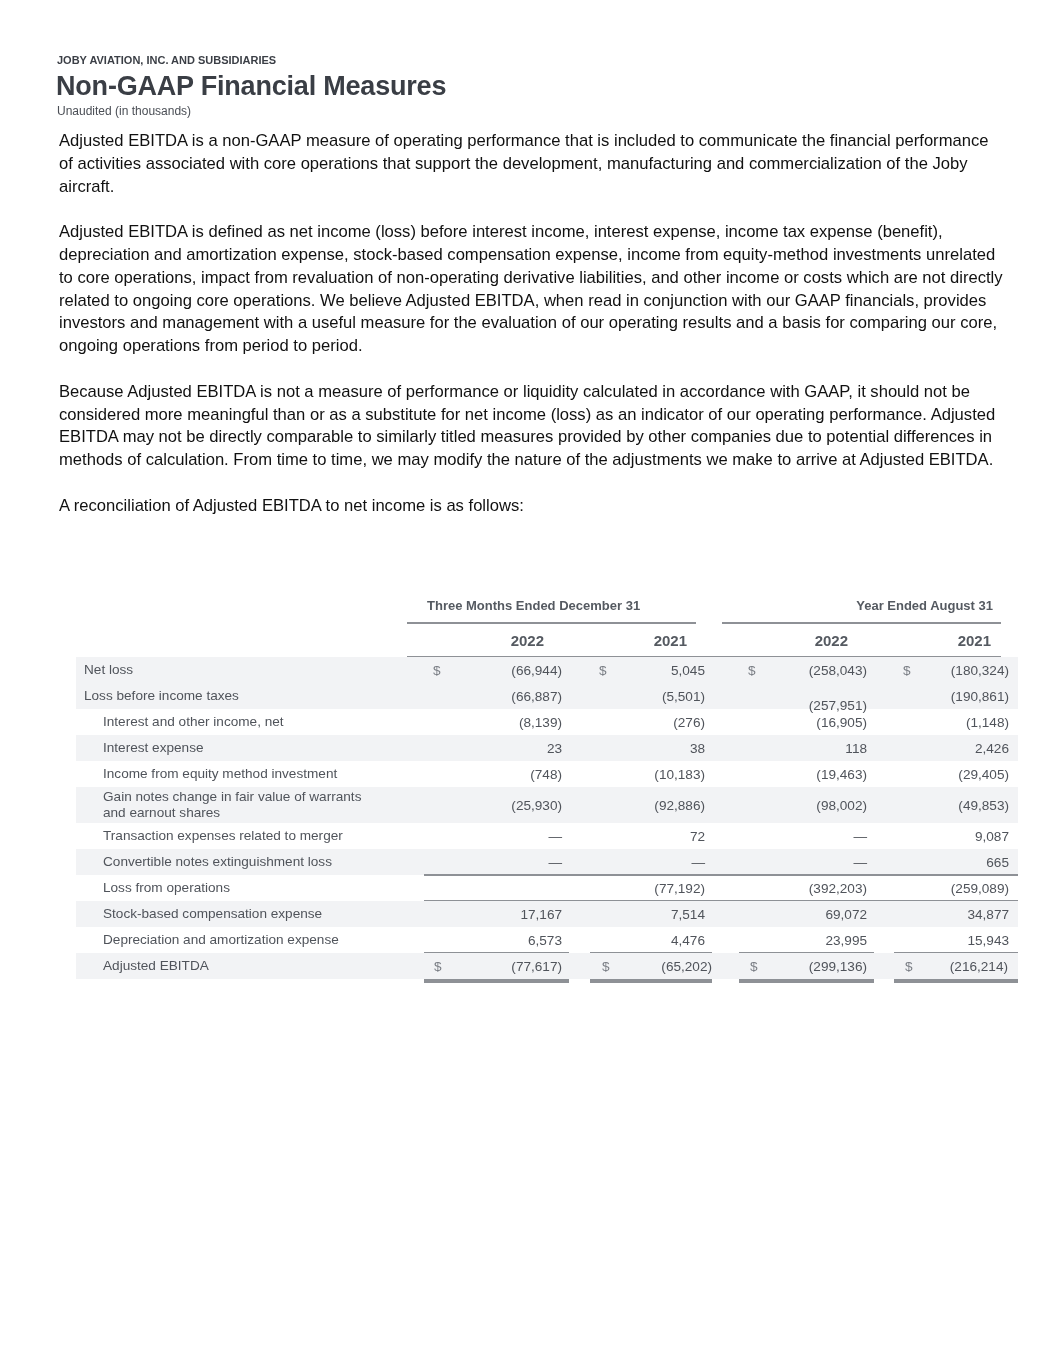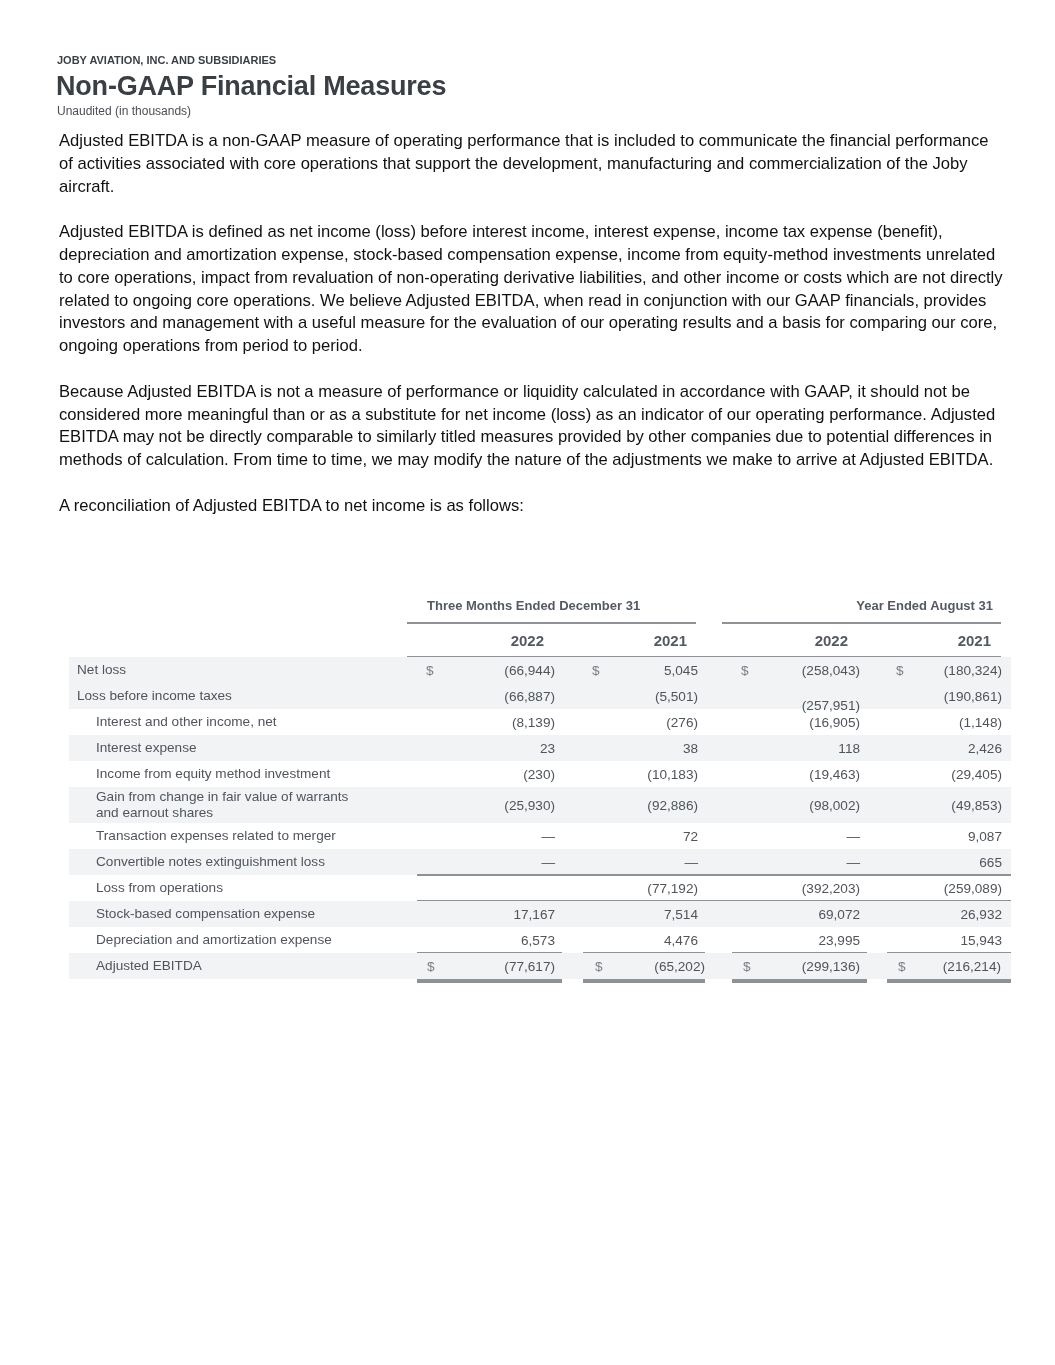--- a/index.html
+++ b/index.html
@@ -24,21 +24,21 @@
       position: absolute; left: 59px; top: 130px; width: 945px;
       font-size: 16.6px; line-height: 22.8px; color: #111111;
     }
     .body-text p { margin: 0 0 22.8px 0; }
 
     .table-wrap { position: absolute; left: 59px; top: 593px; width: 942px; }
     .hdr-group { position: absolute; top: 5px; font-size: 13px; font-weight: bold; color: #555a61; }
     .hdr-line { position: absolute; height: 2px; background: #8e9196; }
     .hdr-year { position: absolute; top: 39px; font-size: 15px; font-weight: bold; color: #555a61; text-align: right; }
 
-    .rows { position: absolute; left: 10px; top: 64px; width: 942px; }
+    .rows { position: absolute; left: 17px; top: 64px; width: 942px; }
     .row { position: relative; height: 26px; width: 942px; }
     .row.tall { height: 36px; }
     .row.shade { background: #f2f3f5; }
     .row .label {
       position: absolute; top: 0; bottom: 0; display: flex; align-items: center;
       font-size: 13.6px; color: #50545b; line-height: 16px;
     }
     .row .label.l0 { left: 8px; }
     .row .label.l1 { left: 27px; }
     .cell {
@@ -113,29 +113,29 @@
     <div class="row shade">
       <span class="label l1">Interest expense</span>
       <span class="cell" style="left:348px; width:138px;">23</span>
       <span class="cell" style="left:514px; width:115px;">38</span>
       <span class="cell" style="left:663px; width:128px;">118</span>
       <span class="cell" style="left:818px; width:115px;">2,426</span>
     </div>
 
     <div class="row">
       <span class="label l1">Income from equity method investment</span>
-      <span class="cell" style="left:348px; width:138px;">(230)</span>
+      <span class="cell" style="left:348px; width:138px;">(748)</span>
       <span class="cell" style="left:514px; width:115px;">(10,183)</span>
       <span class="cell" style="left:663px; width:128px;">(19,463)</span>
       <span class="cell" style="left:818px; width:115px;">(29,405)</span>
     </div>
 
     <div class="row shade tall">
       <span class="label l1" style="flex-direction:column; align-items:flex-start; justify-content:center;">
-        <span>Gain from change in fair value of warrants</span>
+        <span>Gain notes change in fair value of warrants</span>
         <span>and earnout shares</span>
       </span>
       <span class="cell" style="left:348px; width:138px;">(25,930)</span>
       <span class="cell" style="left:514px; width:115px;">(92,886)</span>
       <span class="cell" style="left:663px; width:128px;">(98,002)</span>
       <span class="cell" style="left:818px; width:115px;">(49,853)</span>
     </div>
 
     <div class="row">
       <span class="label l1">Transaction expenses related to merger</span>
@@ -161,21 +161,21 @@
       <span class="cell" style="left:663px; width:128px;">(392,203)</span>
       <span class="cell" style="left:818px; width:115px;">(259,089)</span>
       <div class="uline" style="left:348px; bottom:-1px; width:594px;"></div>
     </div>
 
     <div class="row shade">
       <span class="label l1">Stock-based compensation expense</span>
       <span class="cell" style="left:348px; width:138px;">17,167</span>
       <span class="cell" style="left:514px; width:115px;">7,514</span>
       <span class="cell" style="left:663px; width:128px;">69,072</span>
-      <span class="cell" style="left:818px; width:115px;">26,932</span>
+      <span class="cell" style="left:818px; width:115px;">34,877</span>
     </div>
 
     <div class="row">
       <span class="label l1">Depreciation and amortization expense</span>
       <span class="cell" style="left:348px; width:138px;">6,573</span>
       <span class="cell" style="left:514px; width:115px;">4,476</span>
       <span class="cell" style="left:663px; width:128px;">23,995</span>
       <span class="cell" style="left:818px; width:115px;">15,943</span>
       <div class="uline" style="left:348px; bottom:-1px; width:145px;"></div>
       <div class="uline" style="left:514px; bottom:-1px; width:122px;"></div>

